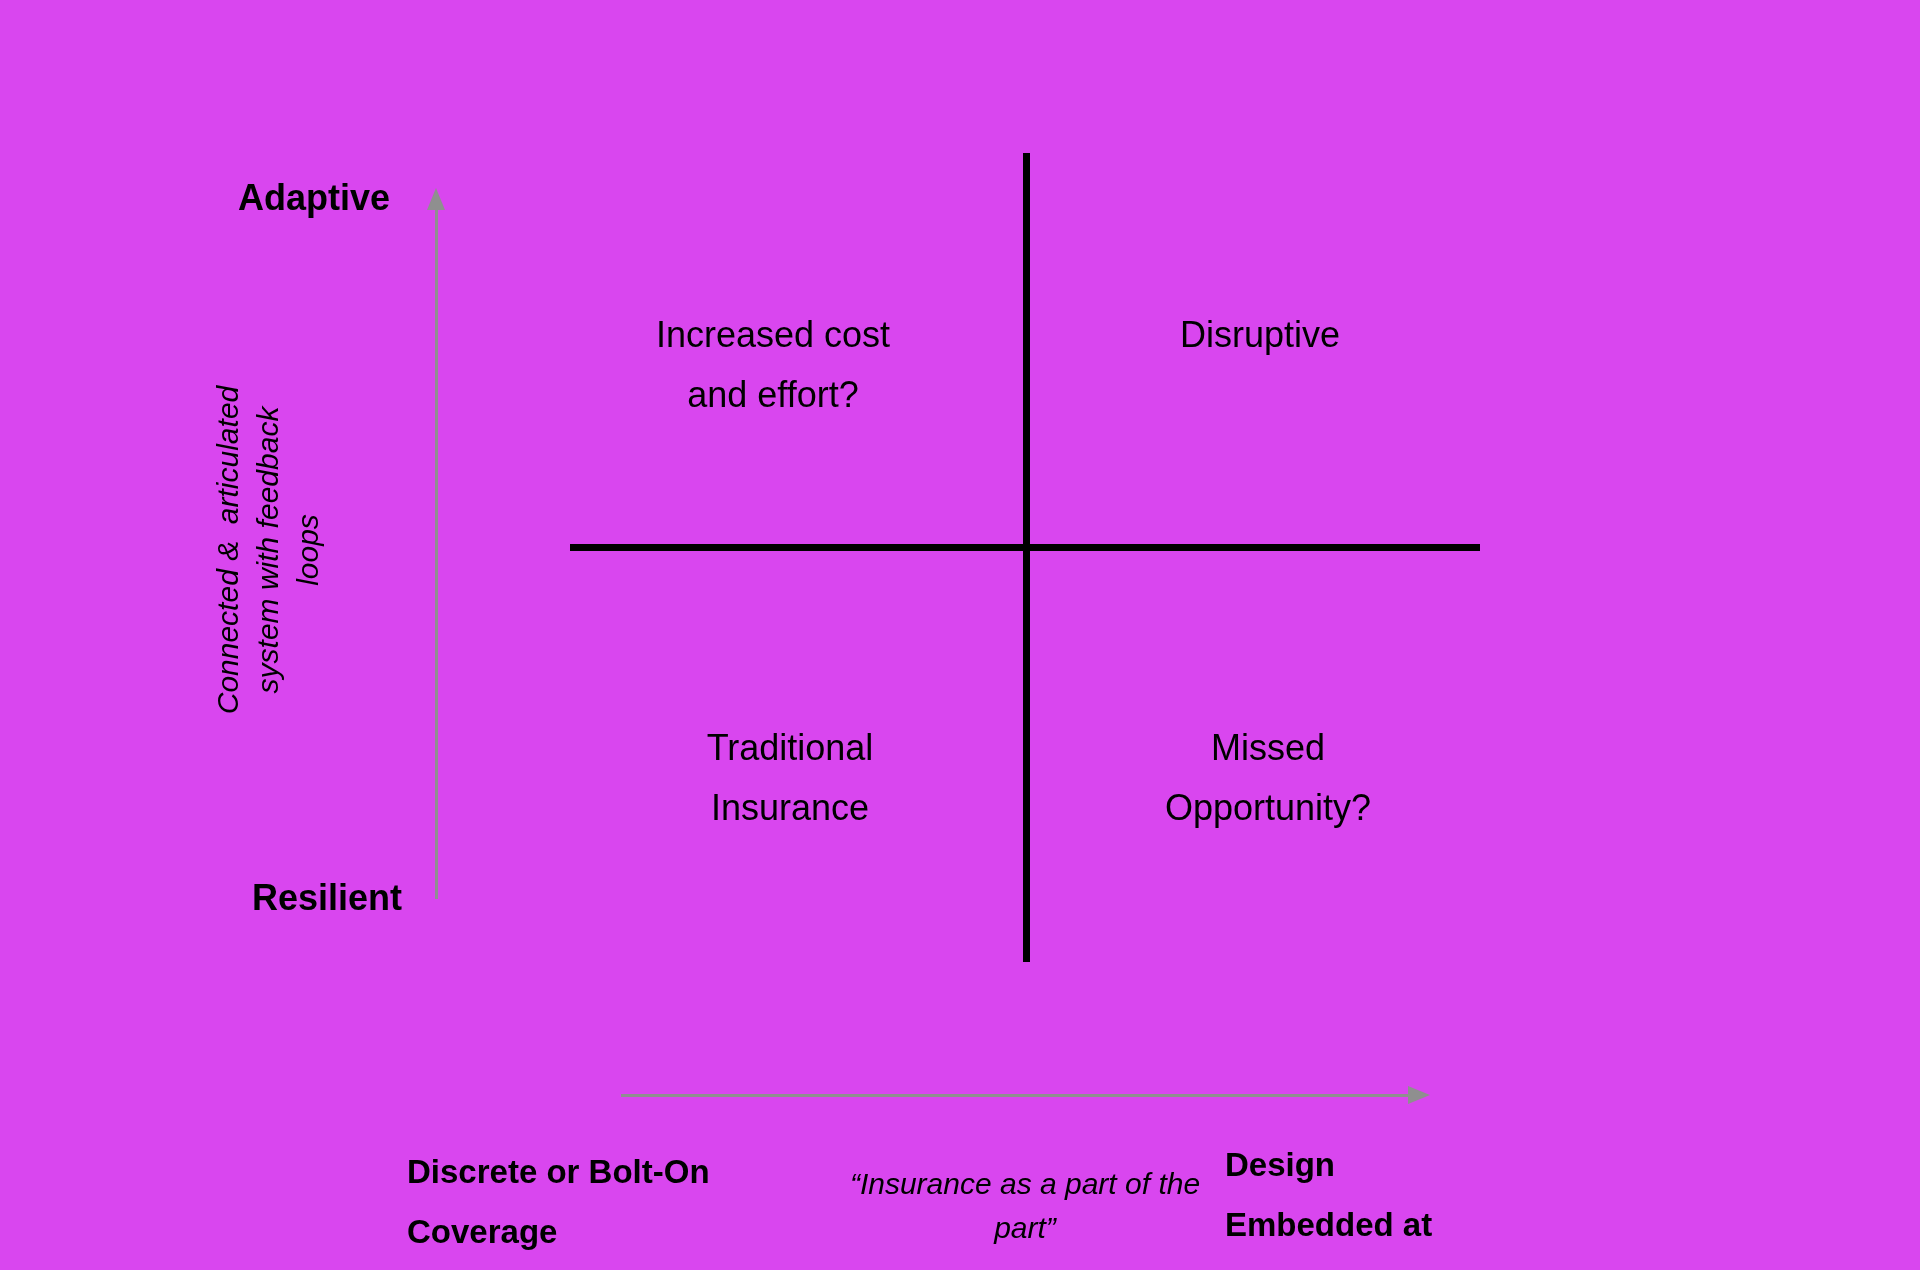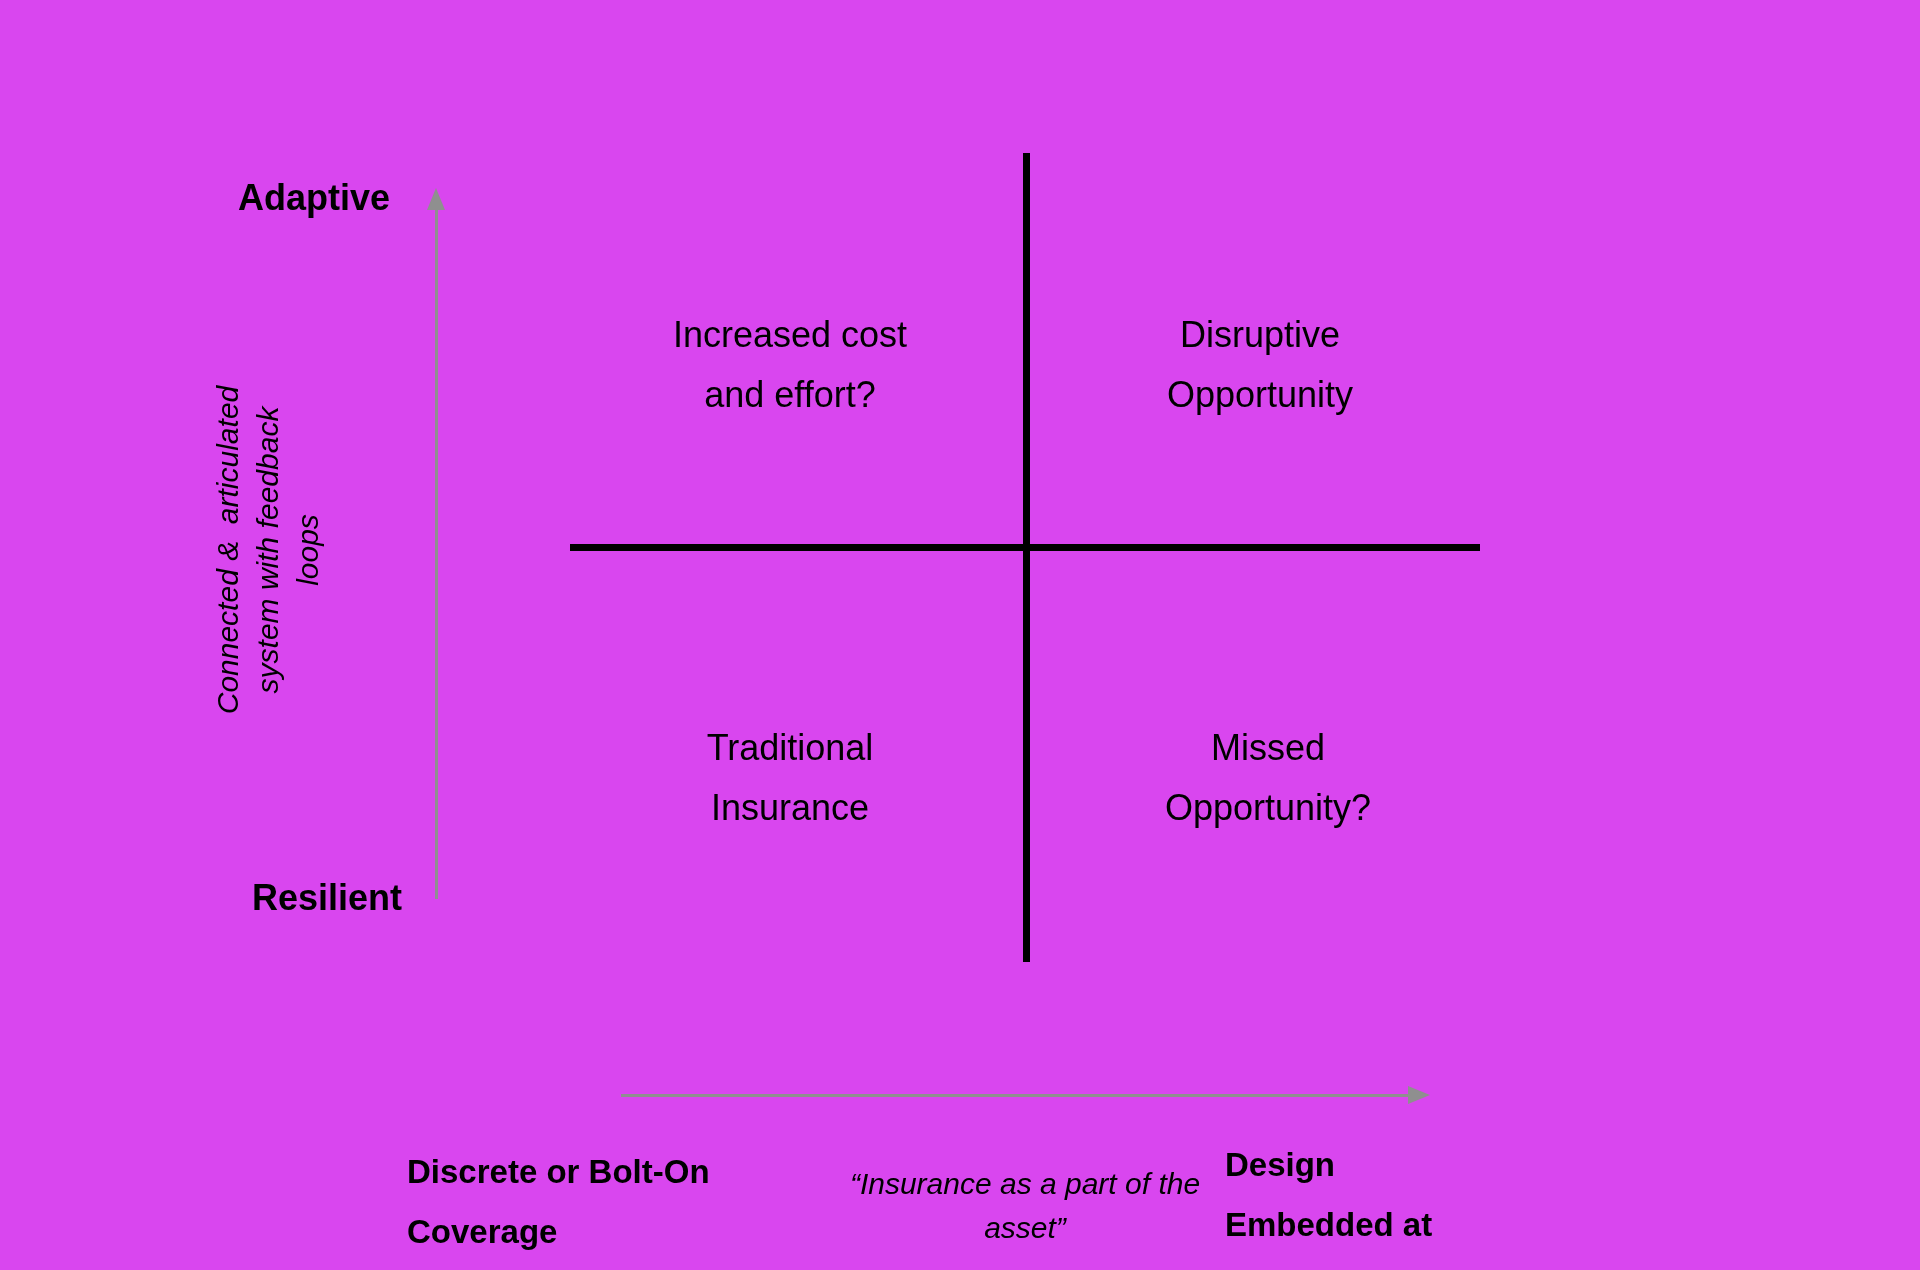--- a/index.html
+++ b/index.html
@@ -92,28 +92,27 @@
 
   <div class="abs axis-desc rotated-desc" style="left:28px; top:490px;">
     <div class="pre">Connected &amp;  articulated</div>
     <div>system with feedback</div>
     <div>loops</div>
   </div>
 
   <div class="abs quad-line" style="left:1023px; top:153px; width:7px; height:809px;"></div>
   <div class="abs quad-line" style="left:570px; top:544px; width:910px; height:7px;"></div>
 
-  <div class="abs quad-label" style="left:590px; top:305px;">
+  <div class="abs quad-label" style="left:573px; top:305px;">
     <div>Increased cost</div>
     <div>and effort?</div>
   </div>
 
   <div class="abs quad-label" style="left:1060px; top:305px;">
     <div>Disruptive</div>
-    <div>Opportunity</div>
   </div>
 
   <div class="abs quad-label" style="left:590px; top:718px;">
     <div>Traditional</div>
     <div>Insurance</div>
   </div>
 
   <div class="abs quad-label" style="left:1068px; top:718px;">
     <div>Missed</div>
     <div>Opportunity?</div>
@@ -122,21 +121,21 @@
   <div class="abs arrow-shaft" style="left:621px; top:1094px; width:787px; height:3px;"></div>
   <div class="abs arrowhead right" style="left:1408px; top:1086px;"></div>
 
   <div class="abs x-end-label" style="left:407px; top:1142px;">
     <div>Discrete or Bolt-On</div>
     <div>Coverage</div>
   </div>
 
   <div class="abs axis-desc" style="left:815px; top:1162px; width:420px;">
     <div>“Insurance as a part of the</div>
-    <div>asset”</div>
+    <div>part”</div>
   </div>
 
   <div class="abs x-end-label" style="left:1225px; top:1135px;">
     <div>Design</div>
     <div>Embedded at</div>
   </div>
 
 </div>
 
 </body></html>

